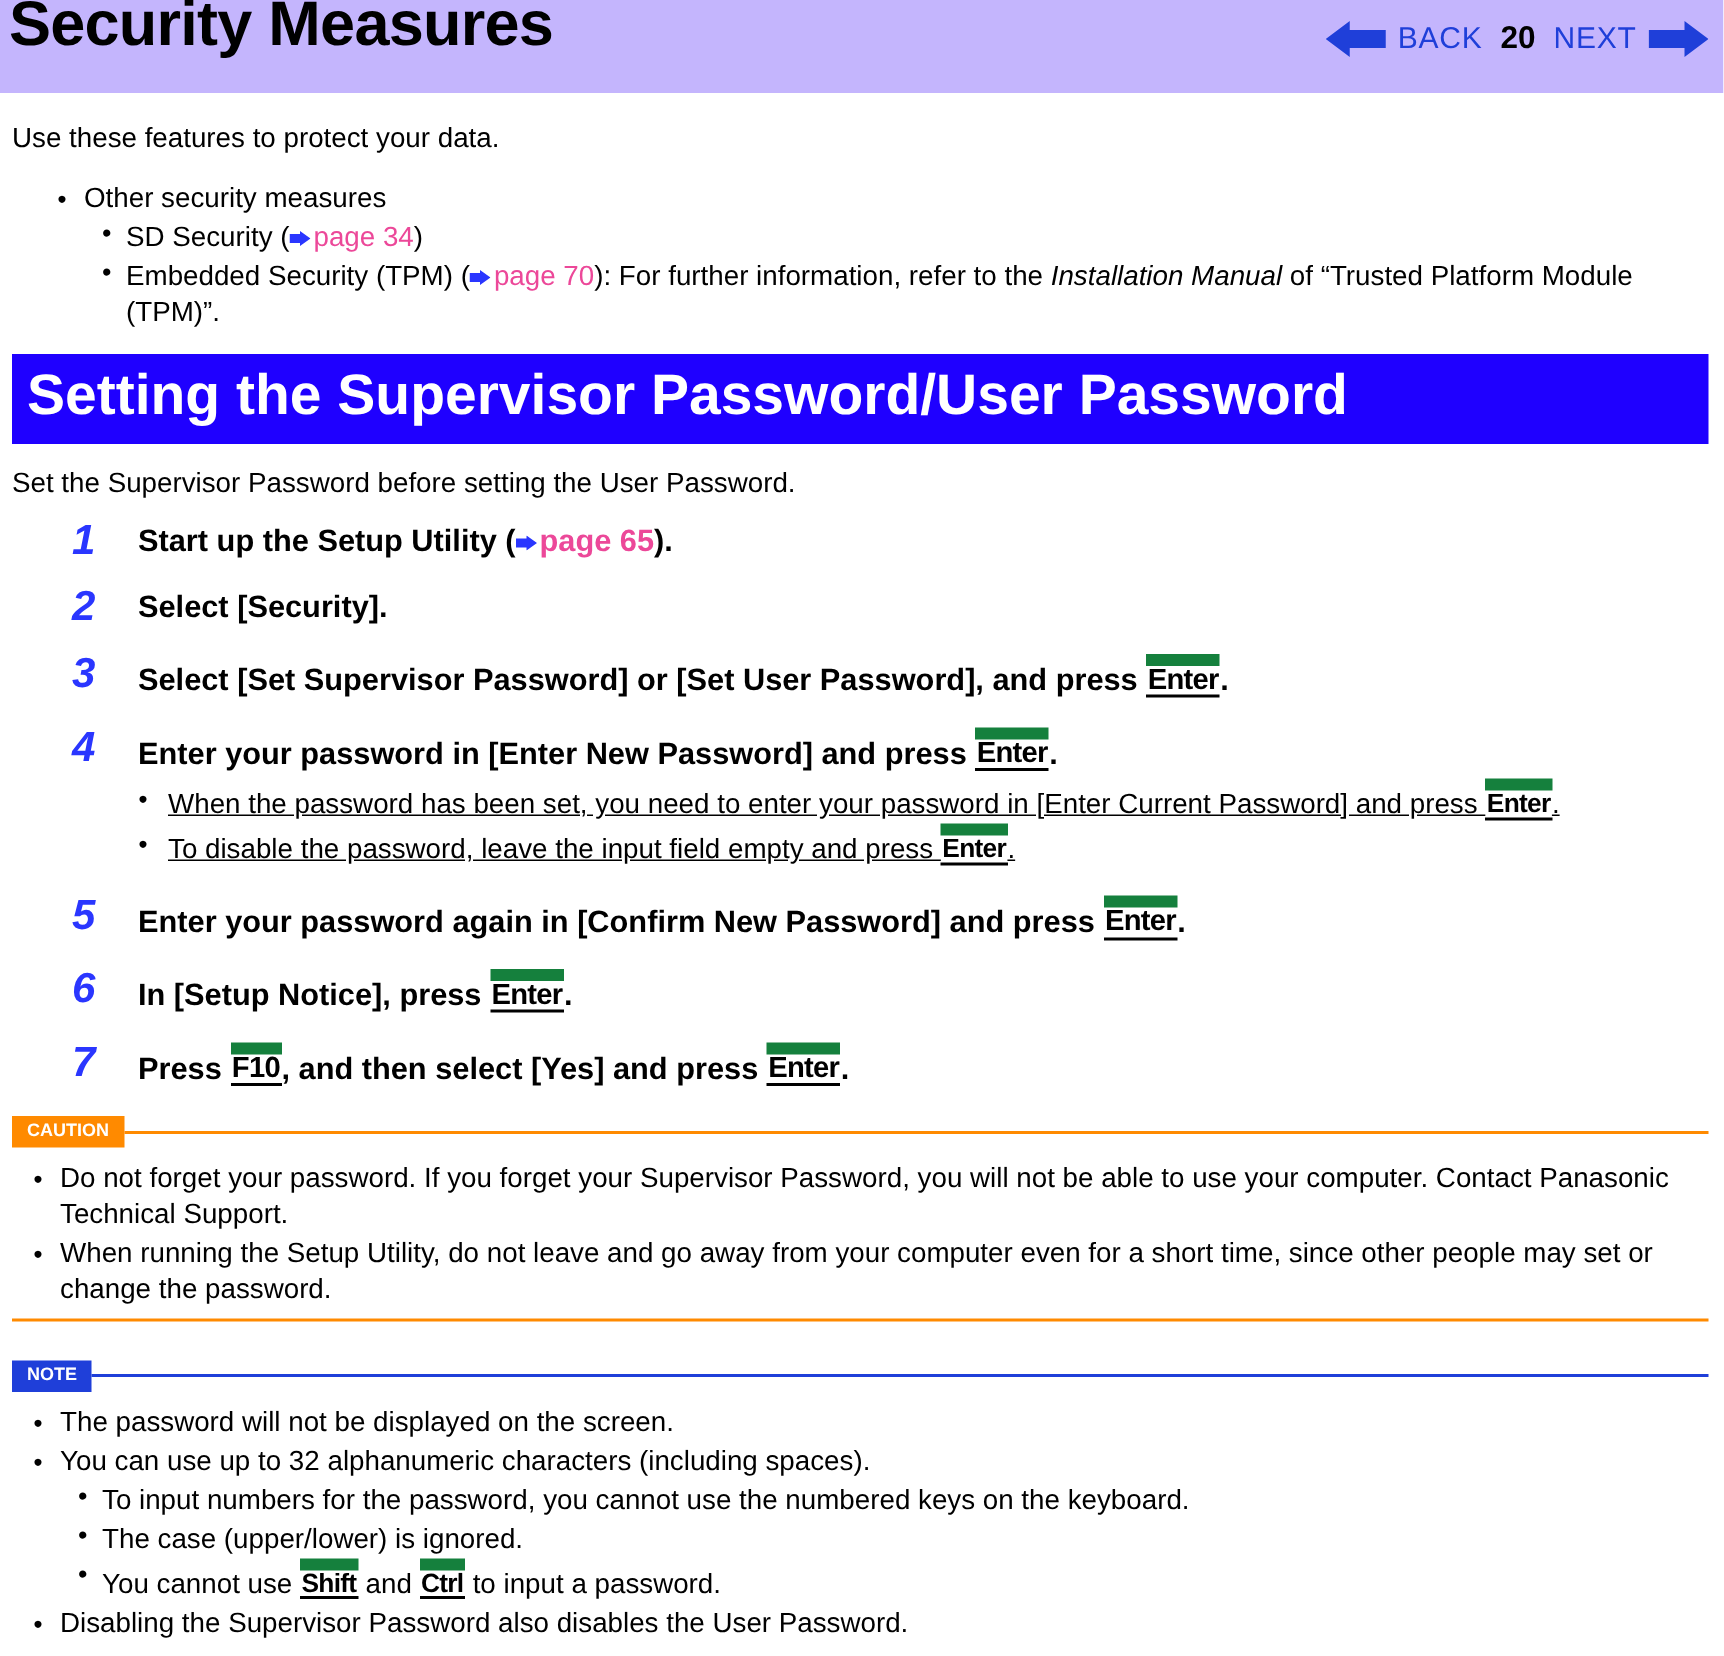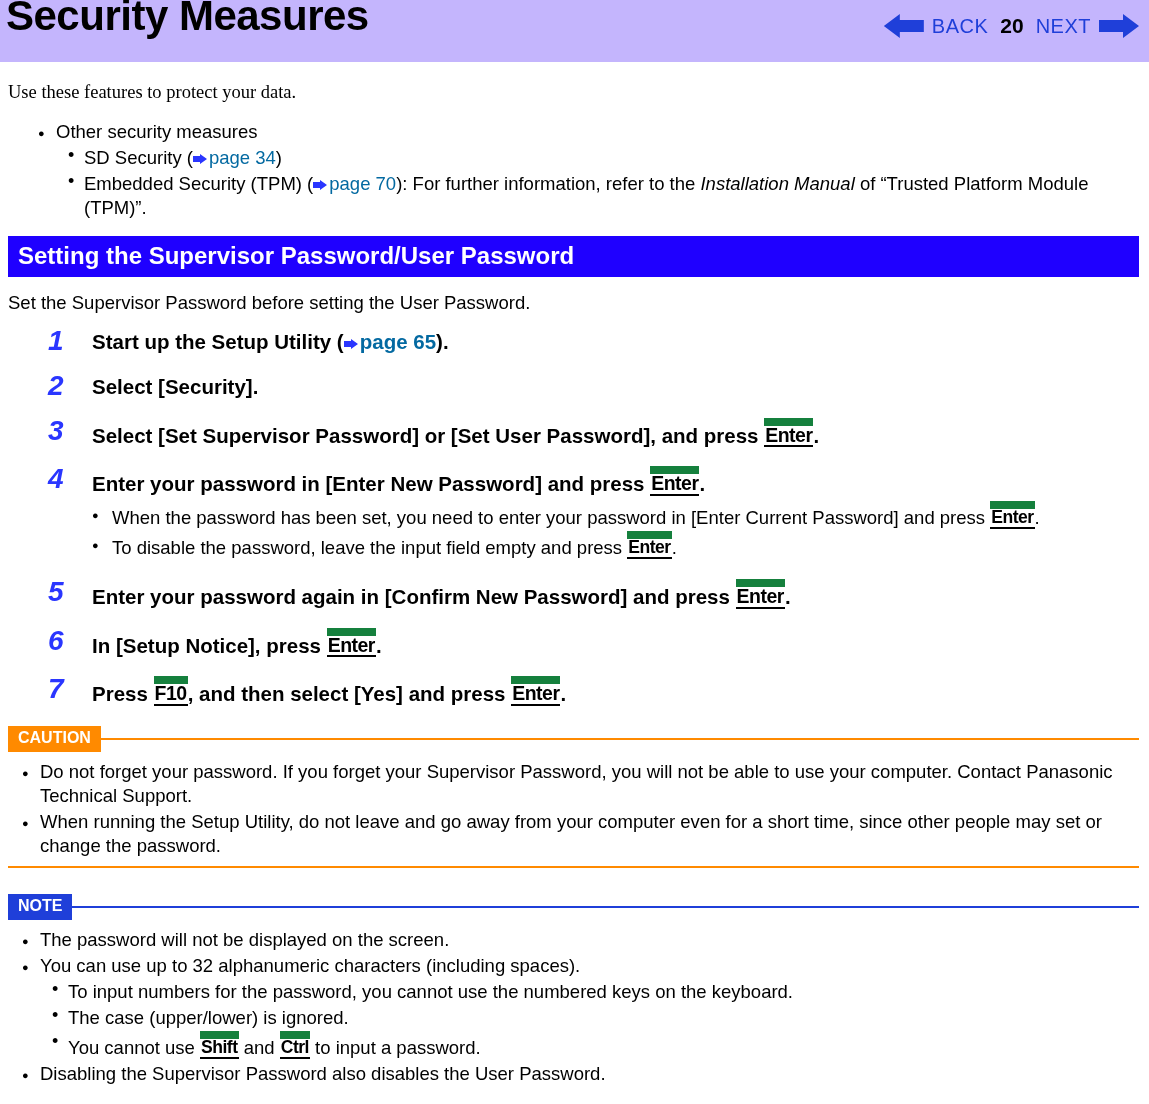--- a/index.html
+++ b/index.html
@@ -64,21 +64,20 @@
   }
 
   
   .content {
     padding: 18px 10px 20px 8px;
     font-size: 18.5px;
     line-height: 1.3;
   }
   .intro {
     margin: 0 0 4px 0;
-    font-family: Liberation Serif, serif;
   }
   ul.bul-top {
     list-style: none;
     margin: 16px;
     padding: 0 0 0 14px;
   }
   ul.bul-top > li {
     position: relative;
     padding-left: 18px;
     margin: 2px 0;
@@ -102,37 +101,37 @@
   }
   ul.sub-dots > li::before {
     content: "•";
     position: absolute;
     left: 0;
     top: 0;
     font-size: 18px;
     line-height: 1.1;
   }
   .linklike {
-    color: #0369a1;
+    color: #ec4899;
   }
   .link-arrow {
     display: inline-block;
     width: 14px;
     height: 10px;
     margin: 0 2px 0 0;
     vertical-align: baseline;
   }
   .link-arrow svg { display:block; }
   .italic { font-style: italic; }
 
   
   .section-banner {
     background: #1f00ff;
     color: #fff;
-    font-size: 24px;
+    font-size: 38px;
     font-weight: bold;
     padding: 4px 10px 6px 10px;
     margin: 14px 0 14px 0;
   }
 
   .section-intro {
     margin: 0 0 14px 0;
   }
 
   
@@ -158,20 +157,21 @@
     flex: 1;
   }
   .step-title {
     font-weight: bold;
     font-size: 20.5px;
   }
   ul.step-bul {
     list-style: none;
     margin: 4px 0 0 0;
     padding: 0;
+    text-decoration: underline;
   }
   ul.step-bul > li {
     position: relative;
     padding-left: 20px;
     margin: 2px 0;
     font-size: 18.5px;
     font-weight: normal;
   }
   ul.step-bul > li::before {
     content: "●";
@@ -201,21 +201,21 @@
     margin: 6px 0 6px 0;
   }
   .callout-header-line {
     display: flex;
     align-items: center;
     margin: 0;
   }
   .callout-label {
     color: #fff;
     font-weight: bold;
-    font-size: 16px;
+    font-size: 12px;
     padding: 2px 10px 3px 10px;
   }
   .callout-rule {
     flex: 1;
     height: 0;
   }
   .callout-caution .callout-label { background: #ff8a00; }
   .callout-caution .callout-rule  { border-top: 2px solid #ff8a00; }
   .callout-note .callout-label    { background: #1f3fd9; }
   .callout-note .callout-rule     { border-top: 2px solid #1f3fd9; }

